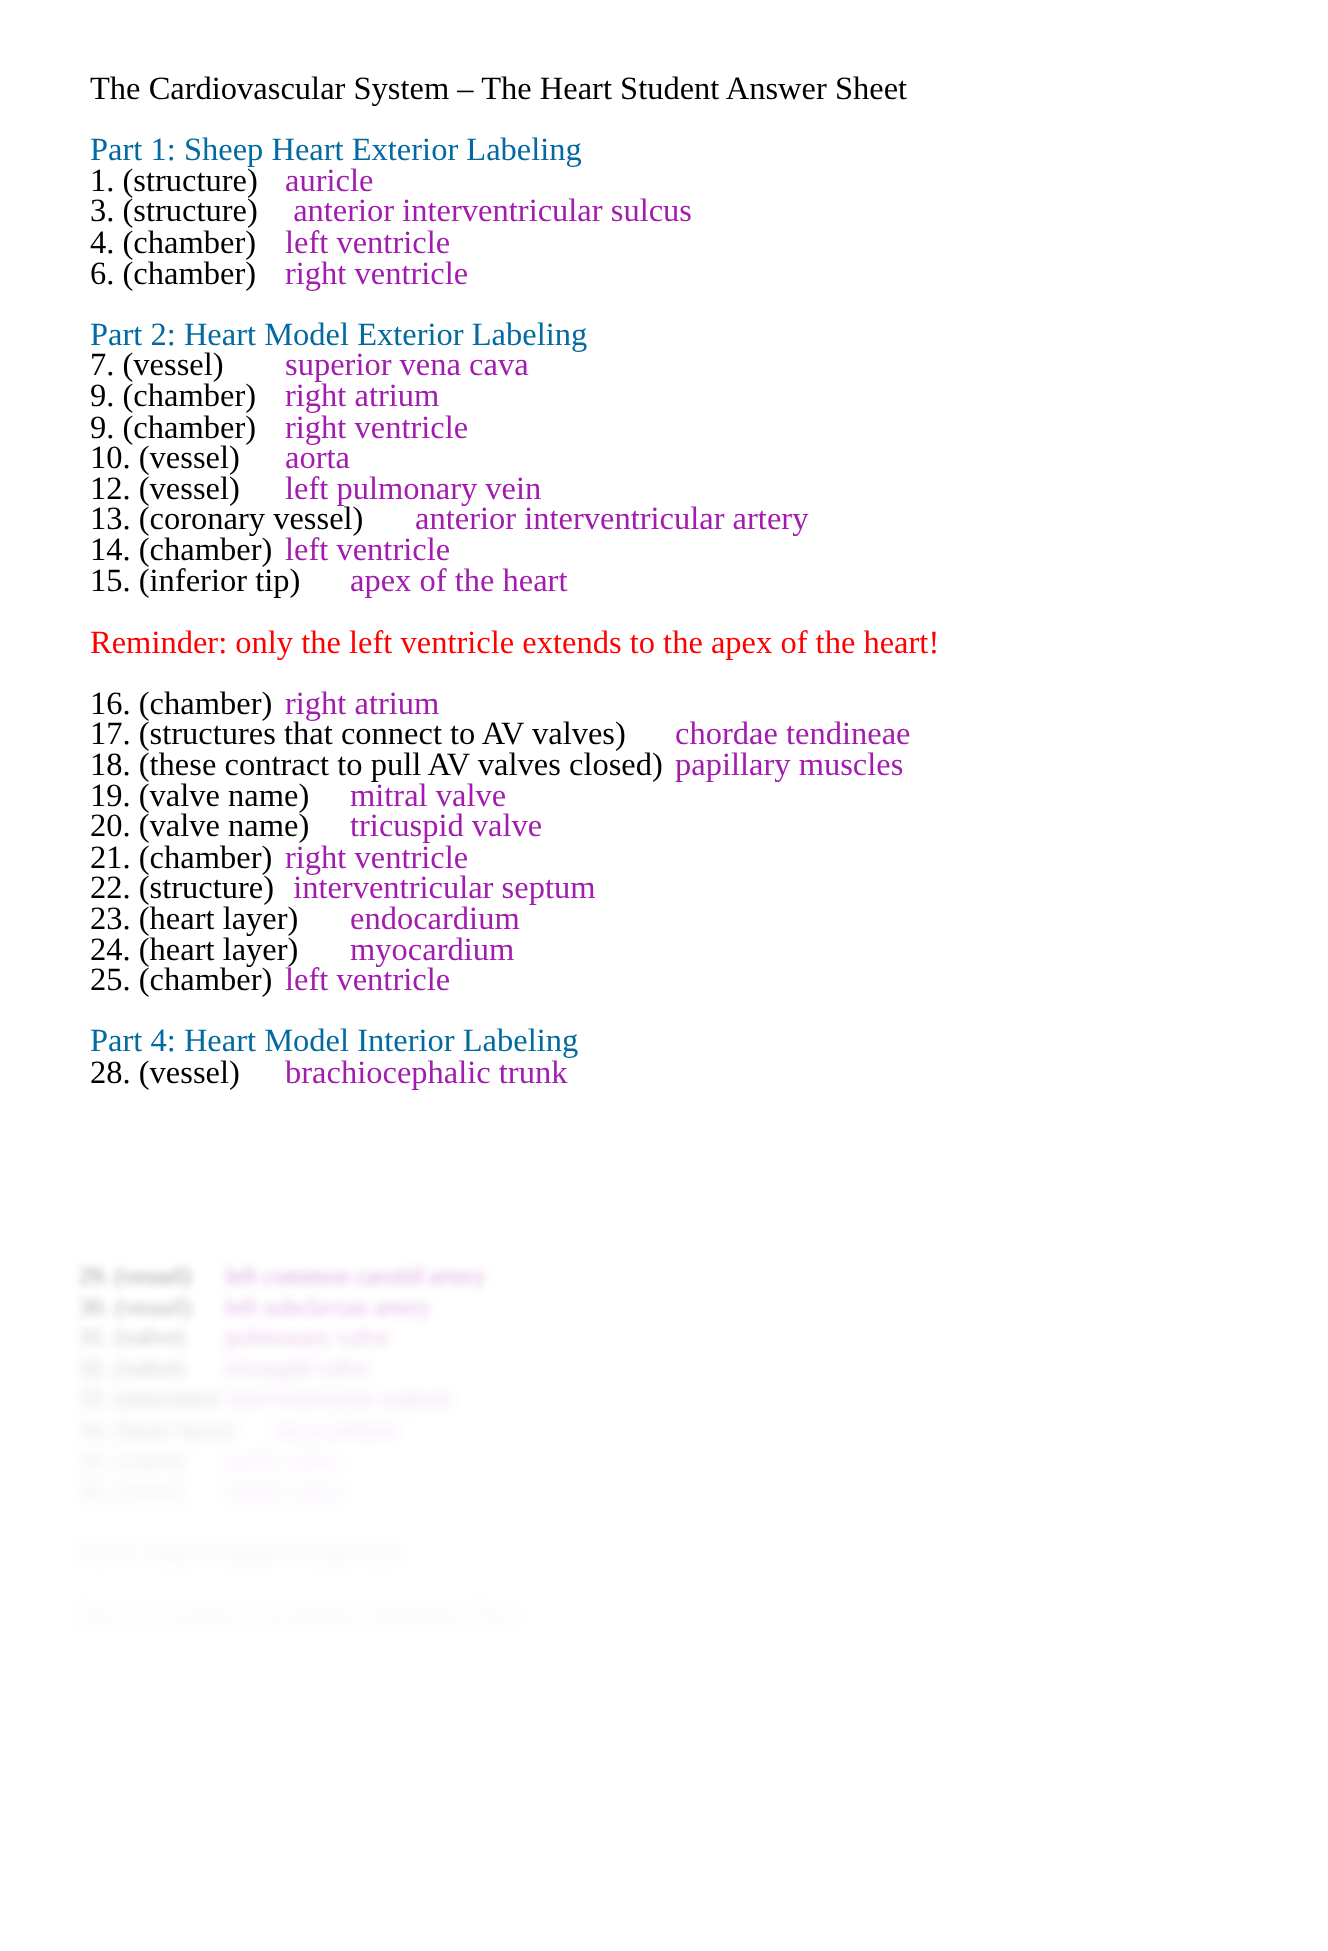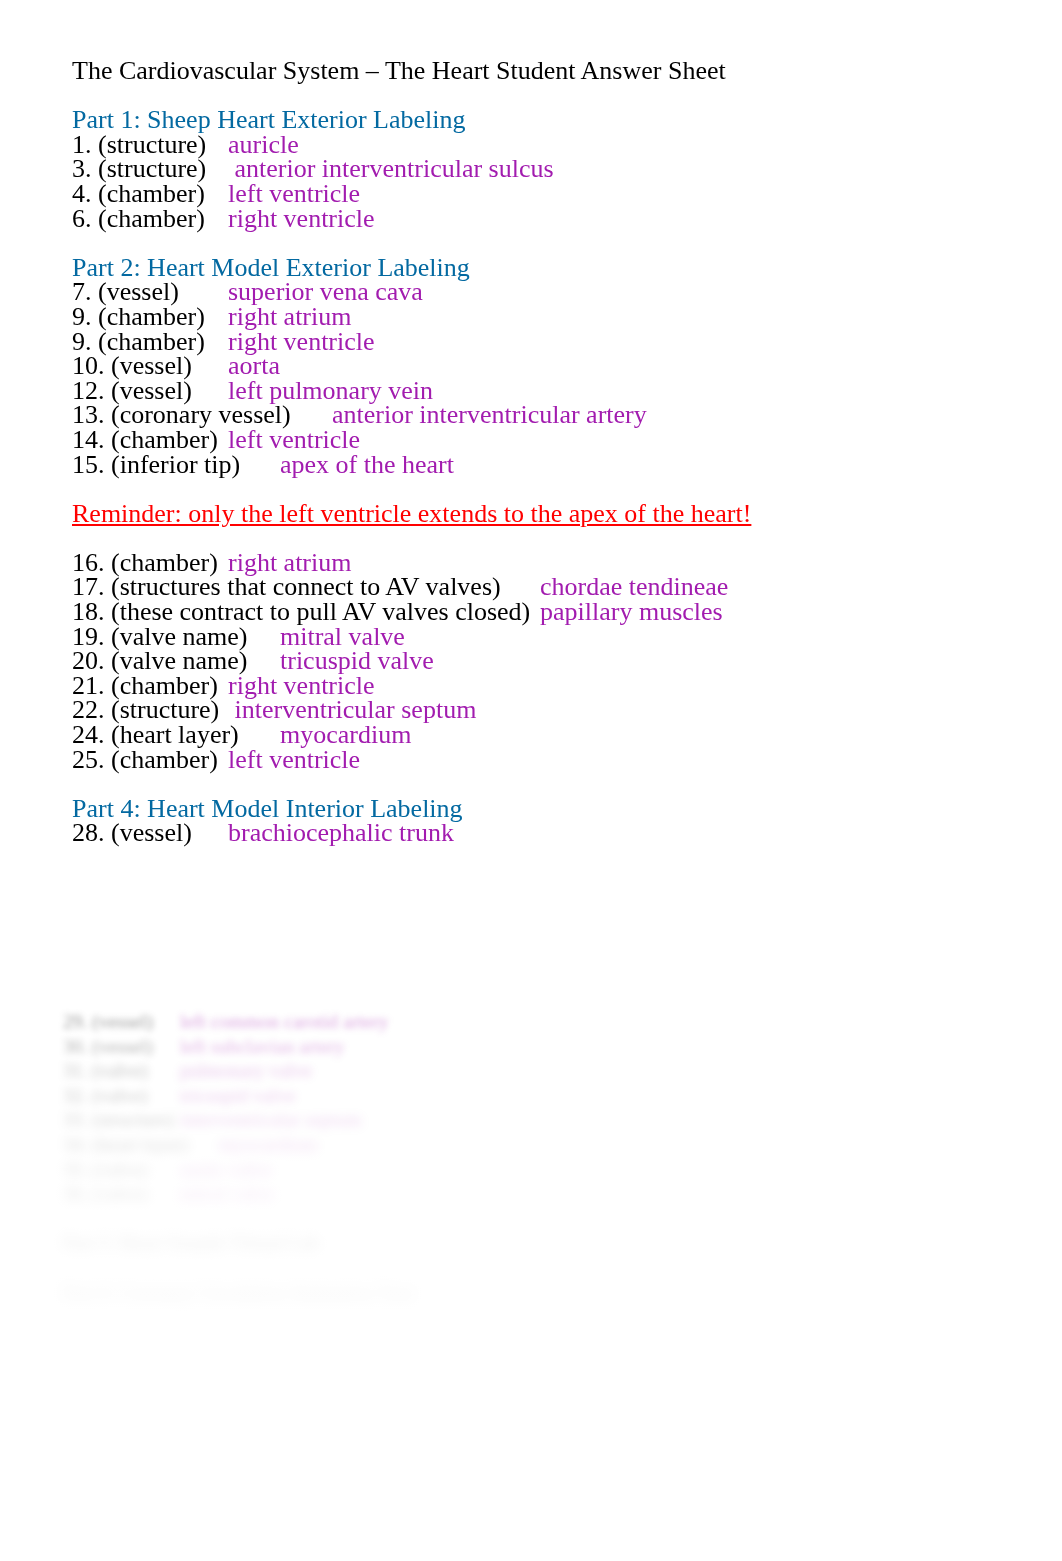--- a/index.html
+++ b/index.html
@@ -50,21 +50,20 @@
   .title {
     color: #000000;
   }
 
   .ans {
     color: #a21caf;
   }
 
   .reminder {
     color: #ff0000;
-    text-decoration: underline;
   }
 
   
   .gated {
     position: absolute;
     left: 63px;
     top: 1010px;
     width: 940px;
     font-size: 19.5px;
     line-height: 24.6px;
@@ -129,20 +128,21 @@
 
     <div class="line reminder">Reminder: only the left ventricle extends to the apex of the heart!</div>
     <div class="blank"></div>
     <div class="line"><span>16. (chamber)</span><span>	</span><span class="ans">right atrium</span></div>
     <div class="line"><span>17. (structures that connect to AV valves)</span><span>	</span><span class="ans">chordae tendineae</span></div>
     <div class="line"><span>18. (these contract to pull AV valves closed)</span><span>	</span><span class="ans">papillary muscles</span></div>
     <div class="line"><span>19. (valve name)</span><span>	</span><span class="ans">mitral valve</span></div>
     <div class="line"><span>20. (valve name)</span><span>	</span><span class="ans">tricuspid valve</span></div>
     <div class="line"><span>21. (chamber)</span><span>	</span><span class="ans">right ventricle</span></div>
     <div class="line"><span>22. (structure)</span><span>	</span><span class="ans"> interventricular septum</span></div>
+    <div class="line"><span>23. (heart layer)</span><span>	</span><span class="ans">endocardium</span></div>
     <div class="line"><span>24. (heart layer)</span><span>	</span><span class="ans">myocardium</span></div>
     <div class="line"><span>25. (chamber)</span><span>	</span><span class="ans">left ventricle</span></div>
 
     <div class="blank"></div>
 
     <div class="line heading">Part 4: Heart Model Interior Labeling</div>
     <div class="line"><span>28. (vessel)</span><span>	</span><span class="ans">brachiocephalic trunk</span></div>
 
   </div>
 

